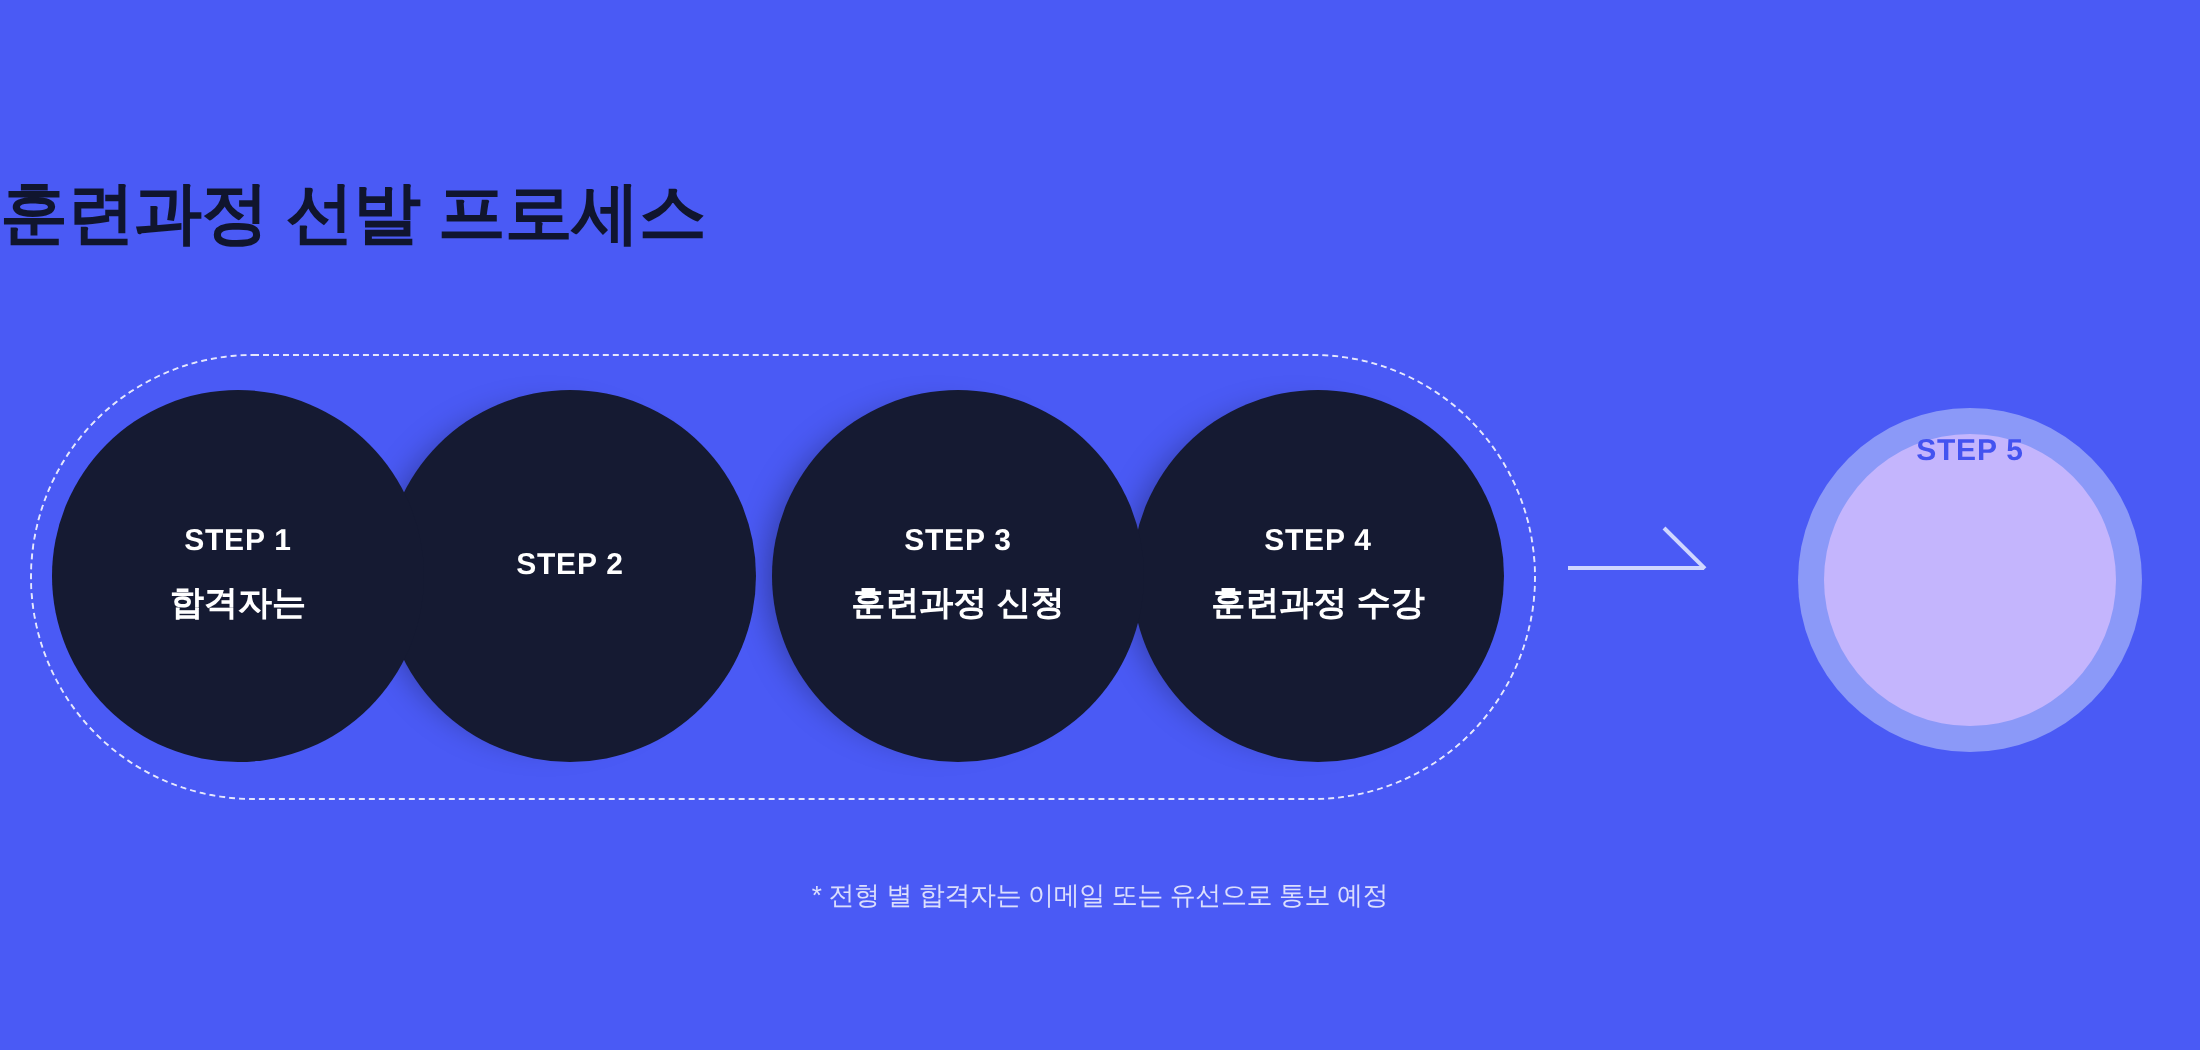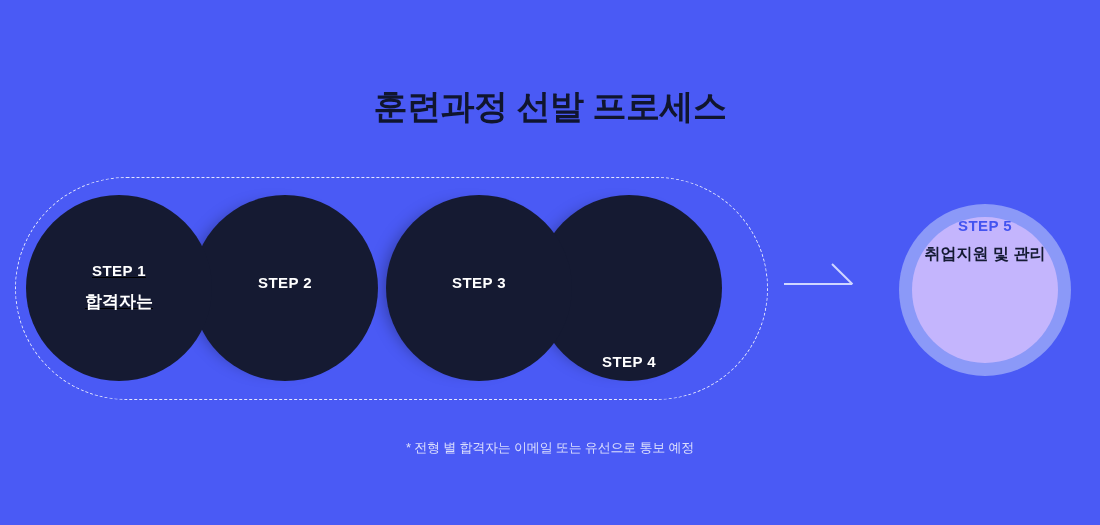--- a/index.html
+++ b/index.html
@@ -12,21 +12,20 @@
     position: relative;
     width: 1100px;
     height: 525px;
     background: #4a5af5;
   }
   .page-title {
     position: absolute;
     top: 84px;
     left: 0;
     width: 100%;
-    text-align: center;
     font-size: 34px;
     font-weight: 800;
     color: #10152e;
     letter-spacing: -0.5px;
   }
   .dashed-pill {
     position: absolute;
     left: 15px;
     top: 177px;
     width: 753px;
@@ -40,24 +39,24 @@
     width: 186px;
     height: 186px;
     border-radius: 50%;
     background: #151a32;
     display: flex;
     flex-direction: column;
     align-items: center;
     justify-content: center;
     text-align: center;
   }
-  .step-circle.pos-1 { left: 10px;  z-index: 4; text-decoration: underline; }
+  .step-circle.pos-1 { left: 10px;  z-index: 4; }
   .step-circle.pos-2 { left: 176px; z-index: 3; box-shadow: -12px 0 16px -10px rgba(0,0,0,0.35); text-align: right; }
   .step-circle.pos-3 { left: 370px; z-index: 2; box-shadow: -12px 0 16px -10px rgba(0,0,0,0.35); align-items: center; }
-  .step-circle.pos-4 { left: 520px; z-index: 1; box-shadow: -12px 0 16px -10px rgba(0,0,0,0.35); justify-content: flex-end; }
+  .step-circle.pos-4 { left: 550px; z-index: 1; box-shadow: -12px 0 16px -10px rgba(0,0,0,0.35); }
   .step-label {
     font-size: 15px;
     font-weight: 700;
     color: #ffffff;
     letter-spacing: 0.4px;
     margin-bottom: 11px;
   }
   .step-text {
     font-size: 17px;
     font-weight: 700;
@@ -134,35 +133,36 @@
       <div class="step-label">STEP 1</div>
       <div class="step-text">합격자는</div>
     </div>
 
     <div class="step-circle pos-2">
       <div class="step-label">STEP 2</div>
     </div>
 
     <div class="step-circle pos-3">
       <div class="step-label">STEP 3</div>
+      <div class="step-text">훈련과정 신청</div>
     </div>
 
     <div class="step-circle pos-4">
       <div class="step-label">STEP 4</div>
+      <div class="step-text">훈련과정 수강</div>
     </div>
 
   </div>
 
   <svg class="arrow" viewBox="0 0 80 44" fill="none" xmlns="http://www.w3.org/2000/svg">
     <line x1="2" y1="29" x2="70" y2="29" stroke="#cfd6ff" stroke-width="2"></line>
     <line x1="50" y1="9" x2="70.5" y2="29.3" stroke="#cfd6ff" stroke-width="2"></line>
   </svg>
 
   <div class="step5-halo">
     <div class="step5-circle">
       <div class="step5-label">STEP 5</div>
-      <div class="step5-text">취업지원 및 관리</div>
     </div>
   </div>
 
   <div class="footnote">* 전형 별 합격자는 이메일 또는 유선으로 통보 예정</div>
 
 </div>
 
 </body></html>

